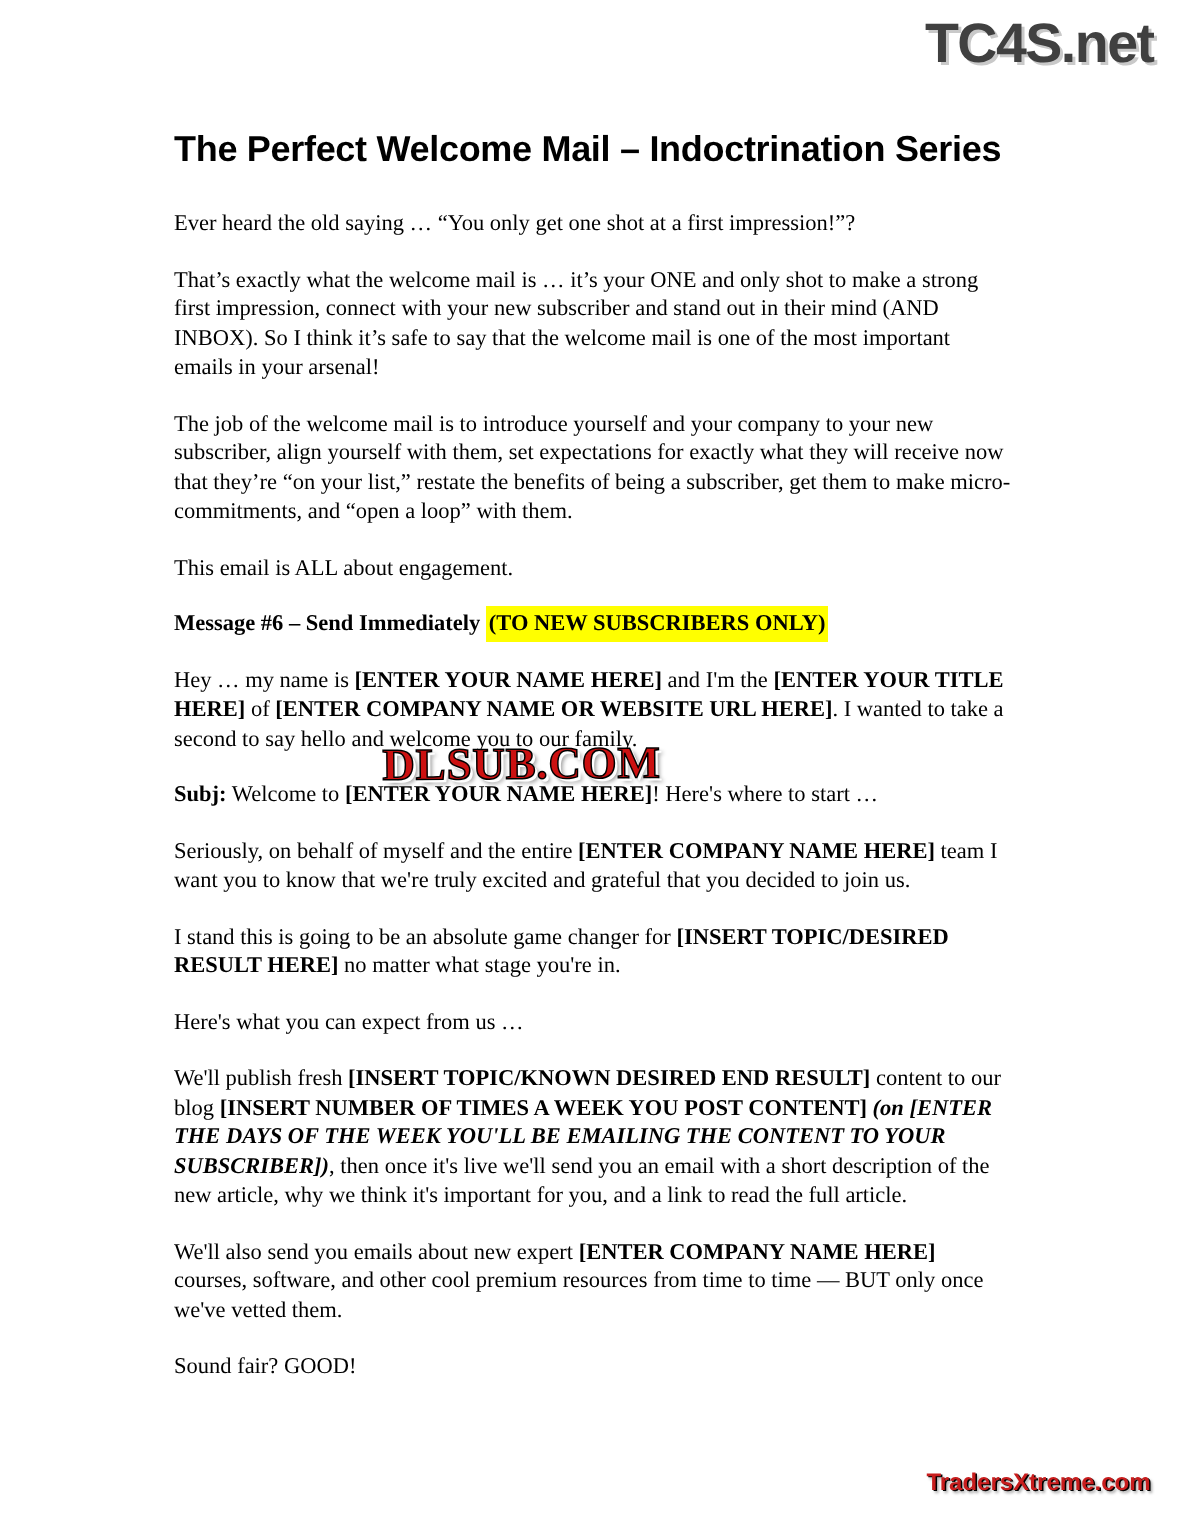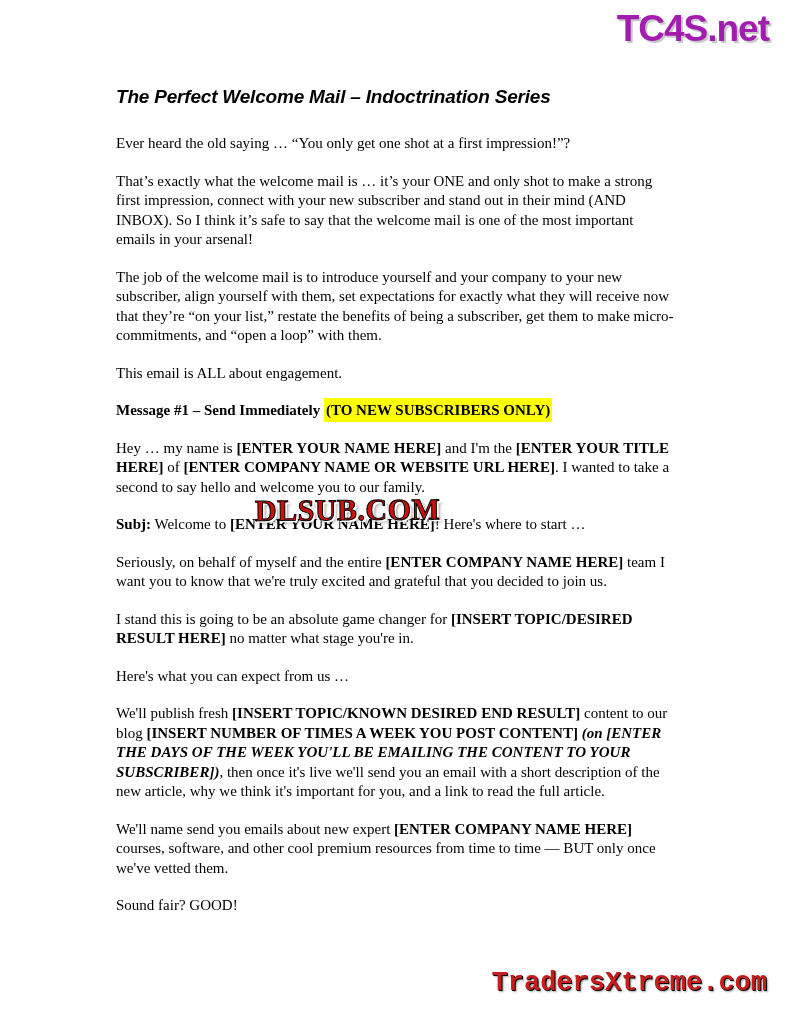--- a/index.html
+++ b/index.html
@@ -21,31 +21,31 @@
     background: #ffffff;
   }
   .watermark-top {
     position: absolute;
     top: 8px;
     right: 22px;
     font-family: "Liberation Sans", sans-serif;
     font-weight: bold;
     font-size: 37px;
     letter-spacing: -1px;
-    color: #a21caf;
+    color: #404040;
     text-shadow: 2px 2px 0 #c9c9c9;
     z-index: 5;
   }
   .watermark-bottom {
     position: absolute;
     bottom: 26px;
     right: 24px;
-    font-family: Liberation Mono, monospace;
+    font-family: Liberation Sans, sans-serif;
     font-weight: bold;
-    font-size: 27px;
+    font-size: 16px;
     color: #c81d1d;
     text-shadow: 1px 1px 0 #000000, 2px 2px 2px rgba(0,0,0,0.35);
     z-index: 5;
   }
   .watermark-center {
     position: absolute;
     left: 255px;
     top: 493px;
     font-family: "Liberation Serif", serif;
     font-weight: bold;
@@ -58,25 +58,24 @@
     transform: rotate(-0.5deg);
   }
   .content {
     position: absolute;
     left: 116px;
     top: 86px;
     width: 558px;
   }
   h1.doc-title {
     font-family: "Liberation Sans", sans-serif;
-    font-size: 19px;
+    font-size: 24px;
     font-weight: bold;
     margin: 0 0 26px 0;
     letter-spacing: -0.2px;
-    font-style: italic;
   }
   p.para {
     font-size: 15px;
     line-height: 1.30;
     margin: 0 0 18px 0;
     text-align: left;
   }
   b { font-weight: bold; }
   .bi { font-weight: bold; font-style: italic; }
   .hl {
@@ -92,28 +91,28 @@
 
   <div class="watermark-top">TC4S.net</div>
 
   <div class="content">
     <h1 class="doc-title">The Perfect Welcome Mail – Indoctrination Series</h1>
     <div id="paras">
         <p class="para"><span>Ever heard the old saying … “You only get one shot at a first impression!”?</span></p>
         <p class="para"><span>That’s exactly what the welcome mail is … it’s your ONE and only shot to make a strong first impression, connect with your new subscriber and stand out in their mind (AND INBOX).  So I think it’s safe to say that the welcome mail is one of the most important emails in your arsenal!</span></p>
         <p class="para"><span>The job of the welcome mail is to introduce yourself and your company to your new subscriber, align yourself with them, set expectations for exactly what they will receive now that they’re “on your list,” restate the benefits of being a subscriber, get them to make micro-commitments, and “open a loop” with them.</span></p>
         <p class="para"><span>This email is ALL about engagement.</span></p>
-        <p class="para"><b>Message #1 – Send Immediately </b><span class="hl">(TO NEW SUBSCRIBERS ONLY)</span></p>
+        <p class="para"><b>Message #6 – Send Immediately </b><span class="hl">(TO NEW SUBSCRIBERS ONLY)</span></p>
         <p class="para"><span>Hey … my name is </span><b>[ENTER YOUR NAME HERE]</b><span> and I'm the </span><b>[ENTER YOUR TITLE HERE]</b><span> of </span><b>[ENTER COMPANY NAME OR WEBSITE URL HERE]</b><span>.  I wanted to take a second to say hello and welcome you to our family.</span></p>
         <p class="para"><b>Subj:</b><span> Welcome to </span><b>[ENTER YOUR NAME HERE]</b><span>! Here's where to start …</span></p>
         <p class="para"><span>Seriously, on behalf of myself and the entire </span><b>[ENTER COMPANY NAME HERE]</b><span> team I want you to know that we're truly excited and grateful that you decided to join us.</span></p>
         <p class="para"><span>I stand this is going to be an absolute game changer for </span><b>[INSERT TOPIC/DESIRED RESULT HERE]</b><span> no matter what stage you're in.</span></p>
         <p class="para"><span>Here's what you can expect from us …</span></p>
         <p class="para"><span>We'll publish fresh </span><b>[INSERT TOPIC/KNOWN DESIRED END RESULT]</b><span> content to our blog </span><b>[INSERT NUMBER OF TIMES A WEEK YOU POST CONTENT]</b><span> </span><span class="bi">(on [ENTER THE DAYS OF THE WEEK YOU'LL BE EMAILING THE CONTENT TO YOUR SUBSCRIBER])</span><span>, then once it's live we'll send you an email with a short description of the new article, why we think it's important for you, and a link to read the full article.</span></p>
-        <p class="para"><span>We'll name send you emails about new expert </span><b>[ENTER COMPANY NAME HERE]</b><span> courses, software, and other cool premium resources from time to time — BUT only once we've vetted them.</span></p>
+        <p class="para"><span>We'll also send you emails about new expert </span><b>[ENTER COMPANY NAME HERE]</b><span> courses, software, and other cool premium resources from time to time — BUT only once we've vetted them.</span></p>
         <p class="para"><span>Sound fair?  GOOD!</span></p>
       </div>
   </div>
 
   <div class="watermark-center">DLSUB.COM</div>
   <div class="watermark-bottom">TradersXtreme.com</div>
 
 </div>
 
 </body></html>

